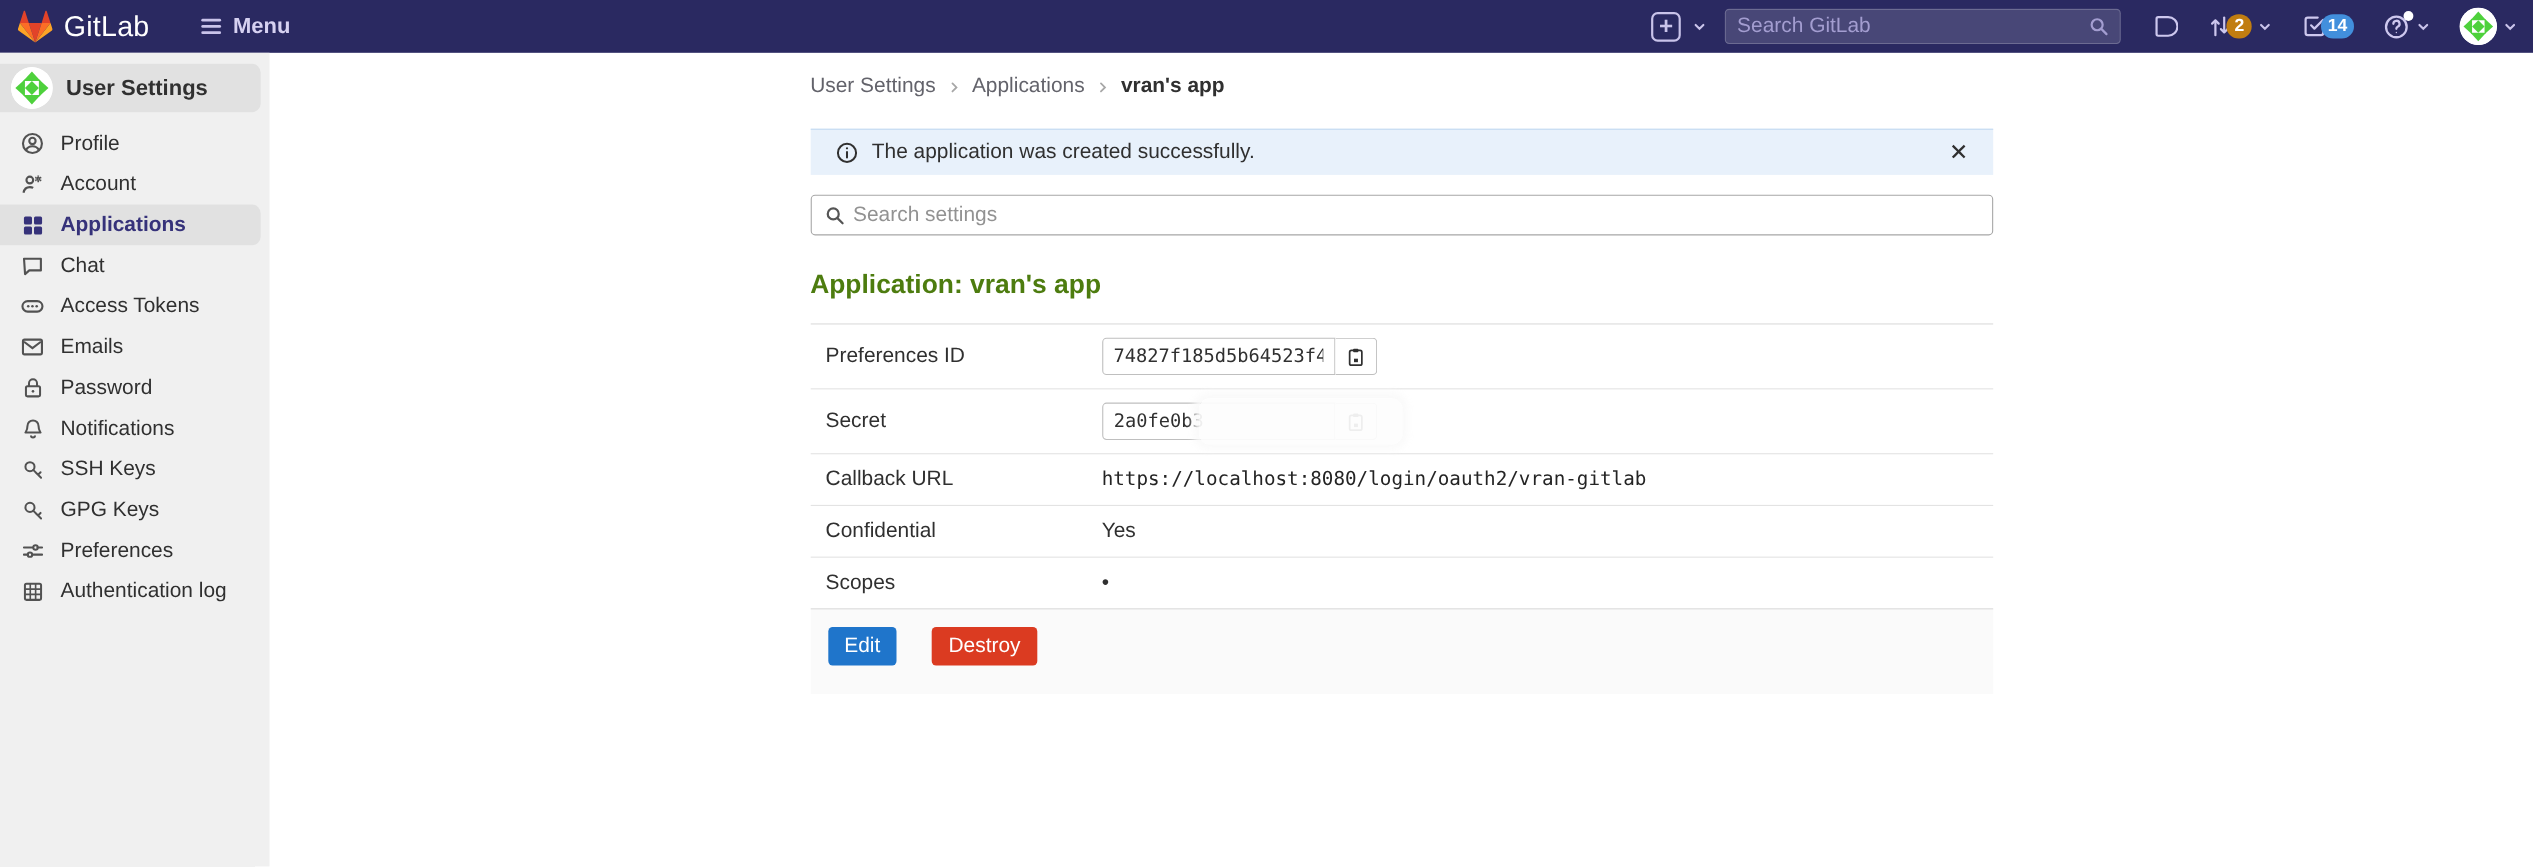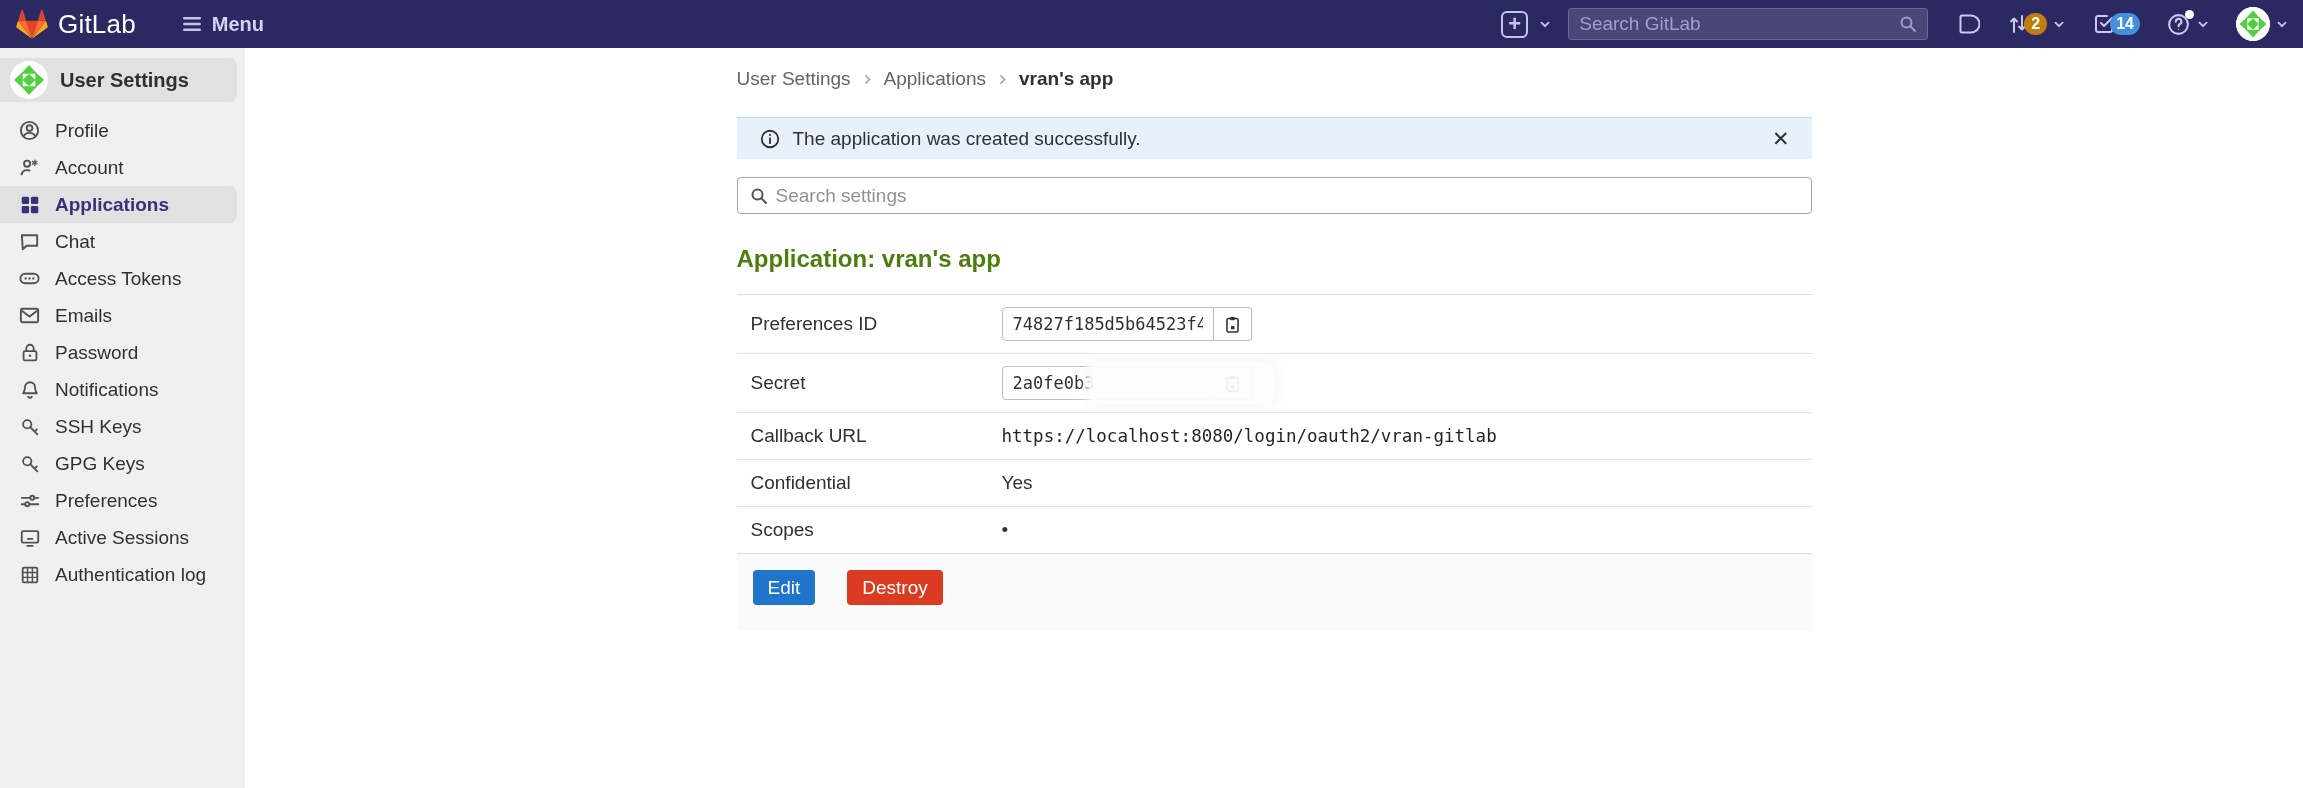--- a/index.html
+++ b/index.html
@@ -345,30 +345,20 @@
           <svg width="22" height="22" viewBox="0 0 24 24" fill="none" stroke="currentColor" stroke-width="2" stroke-linecap="round">
               <path d="M3 8.5h9M16.5 8.5H21"></path>
               <circle cx="14.5" cy="8.5" r="2.2"></circle>
               <path d="M3 15.5h4M11.5 15.5H21"></path>
               <circle cx="9" cy="15.5" r="2.2"></circle>
             </svg>
         </span>
         <span>Preferences</span>
       </div>
 
-      <div class="sb-item">
-        <span class="sb-ic">
-          <svg width="22" height="22" viewBox="0 0 24 24" fill="none" stroke="currentColor" stroke-width="2">
-              <rect x="3" y="4.5" width="18" height="12.5" rx="1.5"></rect>
-              <path d="M9 20.5h6" stroke-linecap="round"></path>
-              <path d="M9.5 13h5" stroke-linecap="round"></path>
-            </svg>
-        </span>
-        <span>Active Sessions</span>
-      </div>
 
       <div class="sb-item">
         <span class="sb-ic">
           <svg width="22" height="22" viewBox="0 0 24 24" fill="none" stroke="currentColor" stroke-width="2">
               <rect x="4" y="4" width="16" height="16" rx="1.5"></rect>
               <path d="M4 9.3h16M4 14.6h16M9.3 4v16M14.6 4v16" stroke-width="1.6"></path>
             </svg>
         </span>
         <span>Authentication log</span>
       </div>

